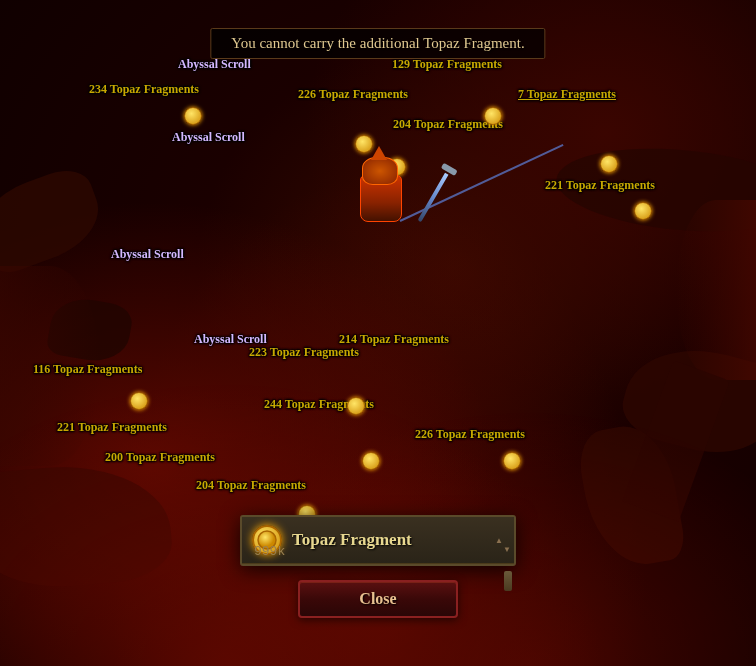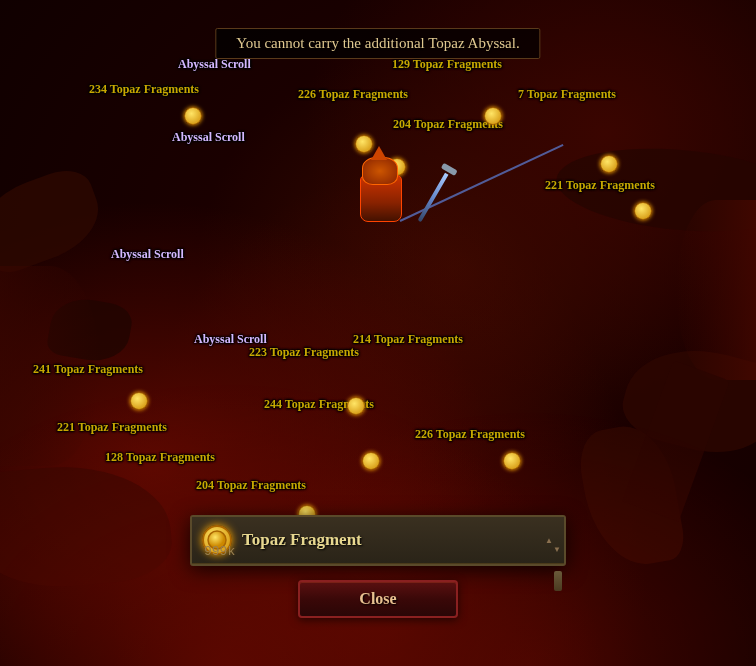--- a/index.html
+++ b/index.html
@@ -175,21 +175,21 @@
       background: #8899aa;
       border-radius: 2px;
     }
 
     
     #item-popup {
       position: absolute;
       bottom: 45px;
       left: 50%;
       transform: translateX(-50%);
-      width: 376px;
+      width: 276px;
       background: linear-gradient(180deg, #2a2418 0%, #1a1610 100%);
       border: 2px solid #5a4a2a;
       border-radius: 3px;
       z-index: 20;
       box-shadow: 0 4px 20px rgba(0,0,0,0.8);
     }
 
     #item-popup-header {
       display: flex;
       align-items: center;
@@ -296,41 +296,41 @@
   <div class="rock" style="width:150px;height:100px;right:-20px;top:350px;transform:rotate(15deg);background:#2d0600;border-radius:60% 20% 50% 30%;"></div>
   <div class="rock" style="width:90px;height:140px;right:80px;bottom:100px;transform:rotate(-10deg);background:#300700;border-radius:30% 50% 20% 60%;"></div>
   <div class="rock" style="width:250px;height:80px;right:-50px;top:150px;transform:rotate(5deg);background:#250500;border-radius:50%;"></div>
 
   <div style="position:absolute;left:0;bottom:200px;width:100px;height:200px;background:linear-gradient(90deg,#3a0600,transparent);border-radius:0 50% 50% 0;opacity:0.6;"></div>
   <div style="position:absolute;right:0;top:200px;width:80px;height:180px;background:linear-gradient(270deg,#4a0800,transparent);border-radius:50% 0 0 50%;opacity:0.7;"></div>
   <div style="position:absolute;right:50px;bottom:150px;width:60px;height:150px;background:#2a0500;border-radius:5px 5px 0 0;transform:rotate(20deg);opacity:0.8;"></div>
 </div>
 
 <div id="notification">
-  <span>You cannot carry the additional Topaz Abyssal.</span>
+  <span>You cannot carry the additional Topaz Fragment.</span>
 </div>
 
 <div id="items-layer">
     <div class="item-label scroll" style="left: 178px; top: 57px;">Abyssal Scroll</div>
     <div class="item-label" style="left: 392px; top: 57px;">129 Topaz Fragments</div>
     <div class="item-label" style="left: 89px; top: 82px;">234 Topaz Fragments</div>
     <div class="item-label" style="left: 298px; top: 87px;">226 Topaz Fragments</div>
-    <div class="item-label" style="left: 518px; top: 87px;">7 Topaz Fragments</div>
+    <div class="item-label" style="left: 518px; top: 87px; text-decoration: underline;">7 Topaz Fragments</div>
     <div class="item-label scroll" style="left: 172px; top: 130px;">Abyssal Scroll</div>
     <div class="item-label" style="left: 393px; top: 117px;">204 Topaz Fragments</div>
     <div class="item-label" style="left: 545px; top: 178px;">221 Topaz Fragments</div>
     <div class="item-label scroll" style="left: 111px; top: 247px;">Abyssal Scroll</div>
     <div class="item-label scroll" style="left: 194px; top: 332px;">Abyssal Scroll</div>
-    <div class="item-label" style="left: 353px; top: 332px;">214 Topaz Fragments</div>
-    <div class="item-label" style="left: 33px; top: 362px;">241 Topaz Fragments</div>
+    <div class="item-label" style="left: 339px; top: 332px;">214 Topaz Fragments</div>
+    <div class="item-label" style="left: 33px; top: 362px;">116 Topaz Fragments</div>
     <div class="item-label" style="left: 249px; top: 345px;">223 Topaz Fragments</div>
     <div class="item-label" style="left: 264px; top: 397px;">244 Topaz Fragments</div>
     <div class="item-label" style="left: 57px; top: 420px;">221 Topaz Fragments</div>
     <div class="item-label" style="left: 415px; top: 427px;">226 Topaz Fragments</div>
-    <div class="item-label" style="left: 105px; top: 450px;">128 Topaz Fragments</div>
+    <div class="item-label" style="left: 105px; top: 450px;">200 Topaz Fragments</div>
     <div class="item-label" style="left: 196px; top: 478px;">204 Topaz Fragments</div>
   </div>
 <div id="coins-layer">
     <div class="coin" style="left: 184px; top: 107px;"></div>
     <div class="coin" style="left: 484px; top: 107px;"></div>
     <div class="coin" style="left: 355px; top: 135px;"></div>
     <div class="coin" style="left: 388px; top: 158px;"></div>
     <div class="coin" style="left: 600px; top: 155px;"></div>
     <div class="coin" style="left: 634px; top: 202px;"></div>
     <div class="coin" style="left: 130px; top: 392px;"></div>

